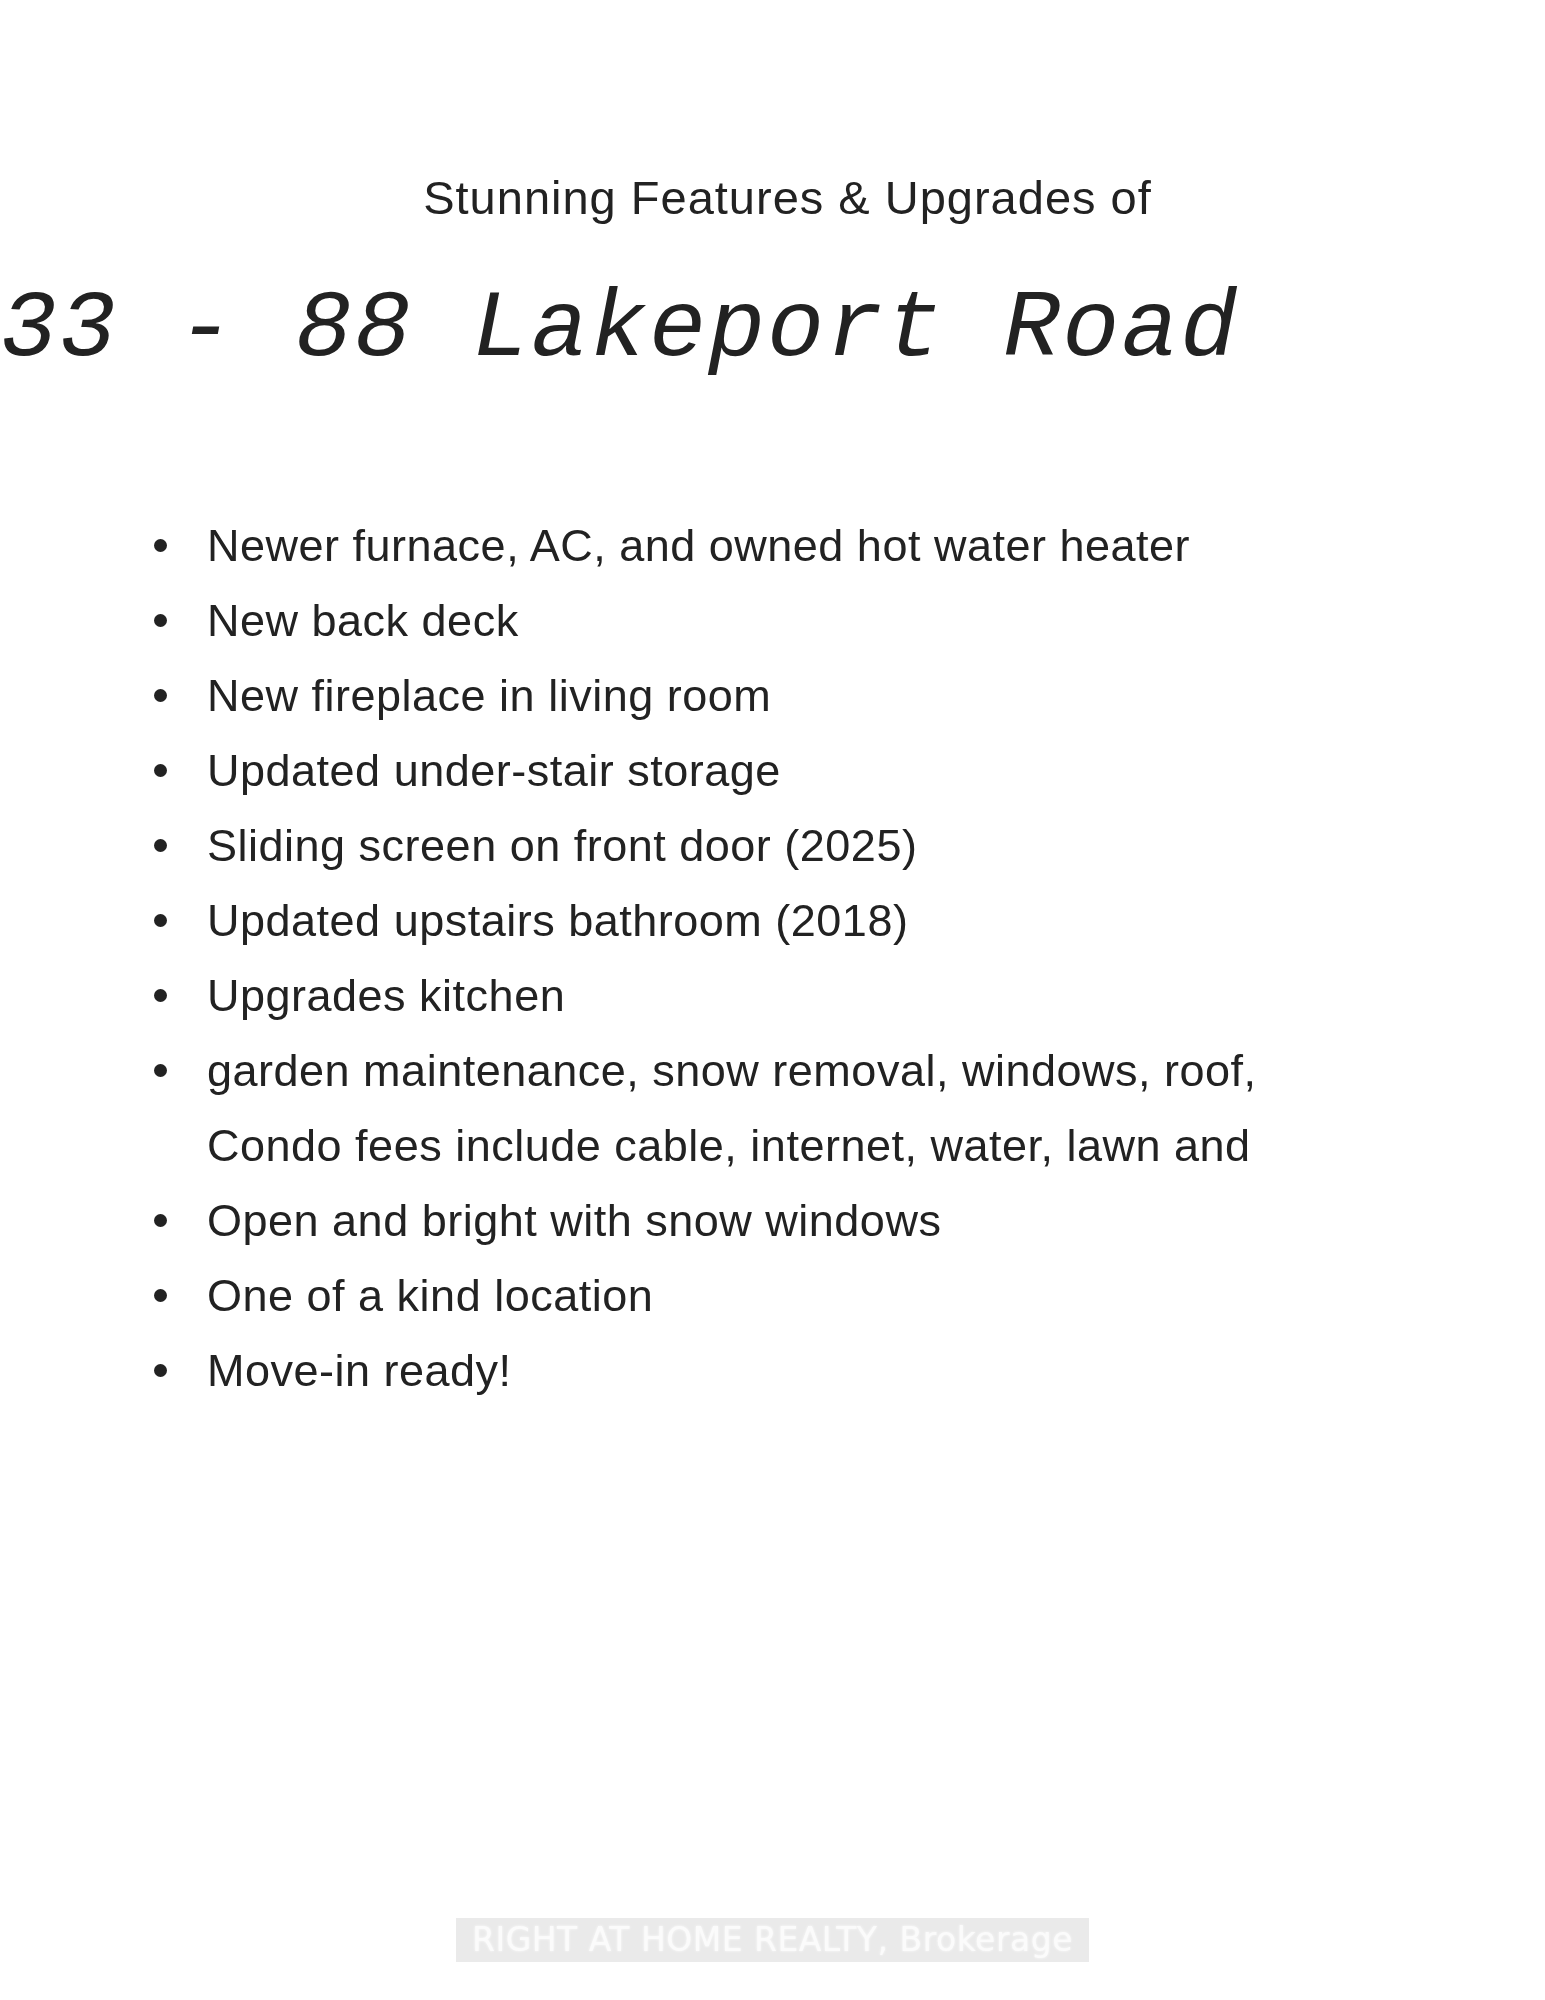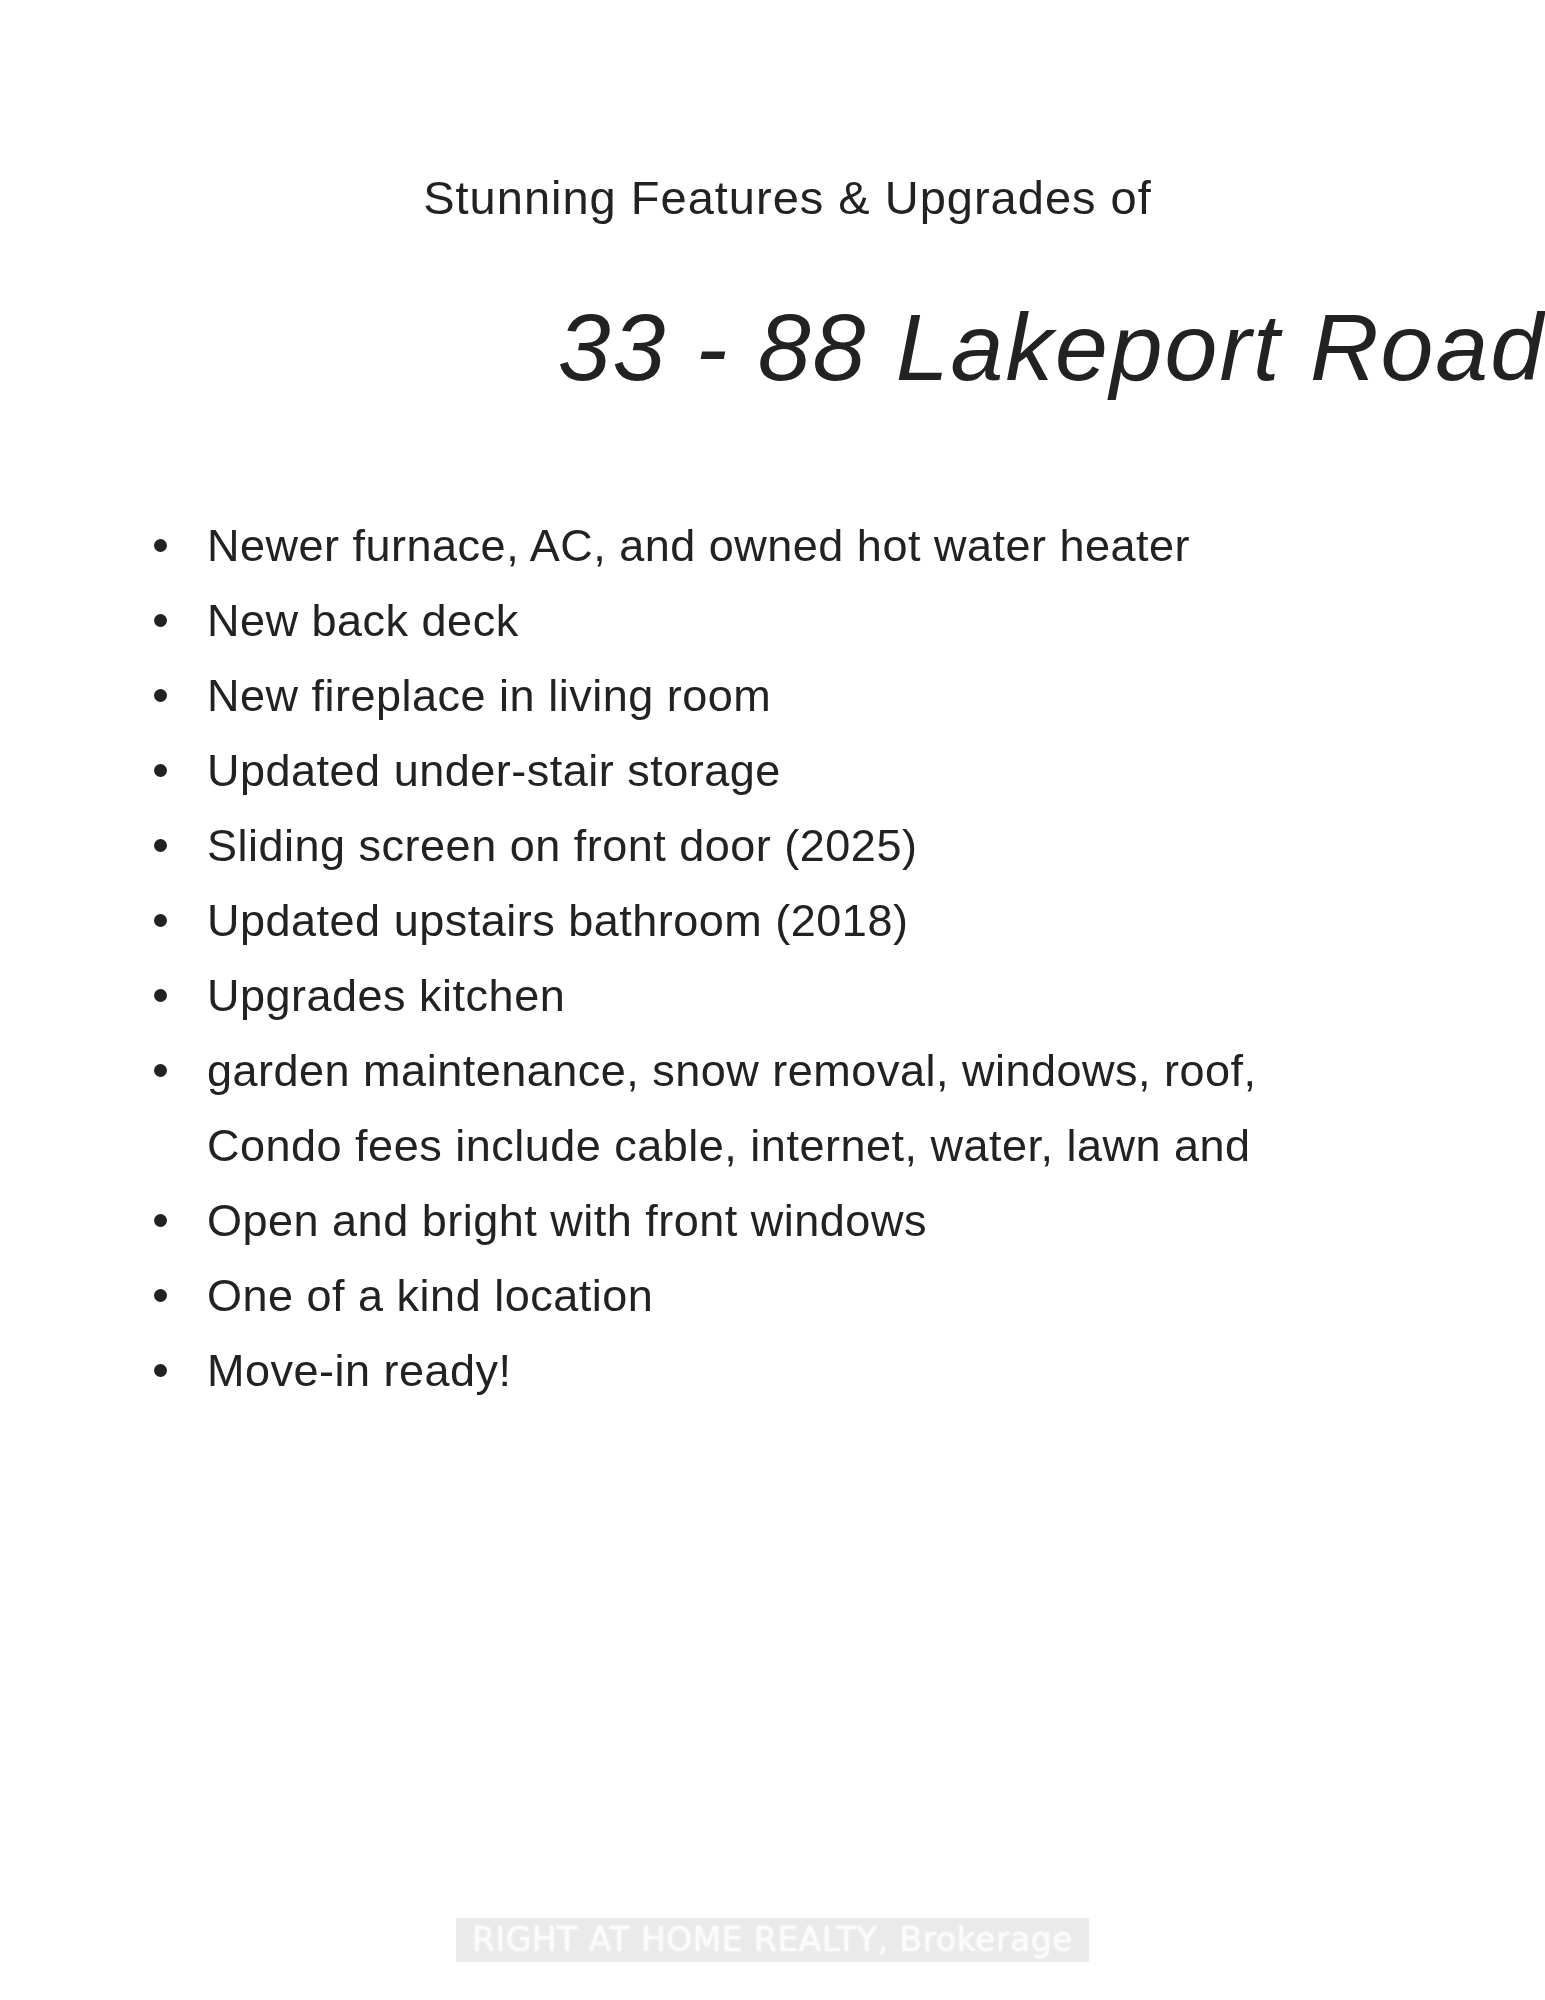--- a/index.html
+++ b/index.html
@@ -27,25 +27,25 @@
     width:100%;
     text-align:center;
     font-size:47px;
     font-weight:400;
     letter-spacing:1px;
     line-height:60px;
     color:var(--text);
   }
   .address{
     position:absolute;
-    top:262px;
+    top:245px;
     left:0;
     width:100%;
-    text-align:right;
-    font-family:Liberation Sans, sans-serif;
+    text-align:left;
+    font-family:Liberation Mono, monospace;
     font-style:italic;
     font-size:95px;
     line-height:170px;
     letter-spacing:2px;
     color:var(--text);
   }
   ul.features{
     position:absolute;
     top:508px;
     left:0;
@@ -122,21 +122,21 @@
         <div>Updated upstairs bathroom (2018)</div>
       </li>
       <li>
         <div>Upgrades kitchen</div>
       </li>
       <li>
         <div>garden maintenance, snow removal, windows, roof,</div>
         <div>Condo fees include cable, internet, water, lawn and</div>
       </li>
       <li>
-        <div>Open and bright with front windows</div>
+        <div>Open and bright with snow windows</div>
       </li>
       <li>
         <div>One of a kind location</div>
       </li>
       <li>
         <div>Move-in ready!</div>
       </li>
     </ul>
 
   <div class="watermark-wrap">

